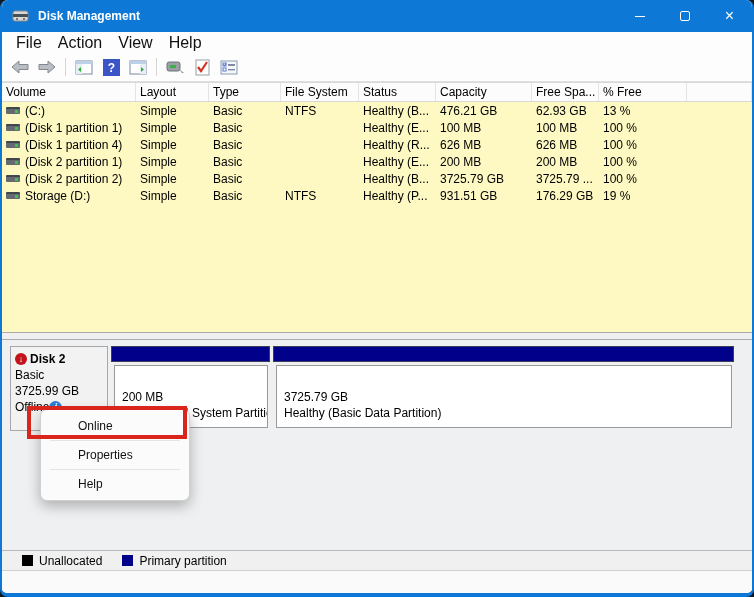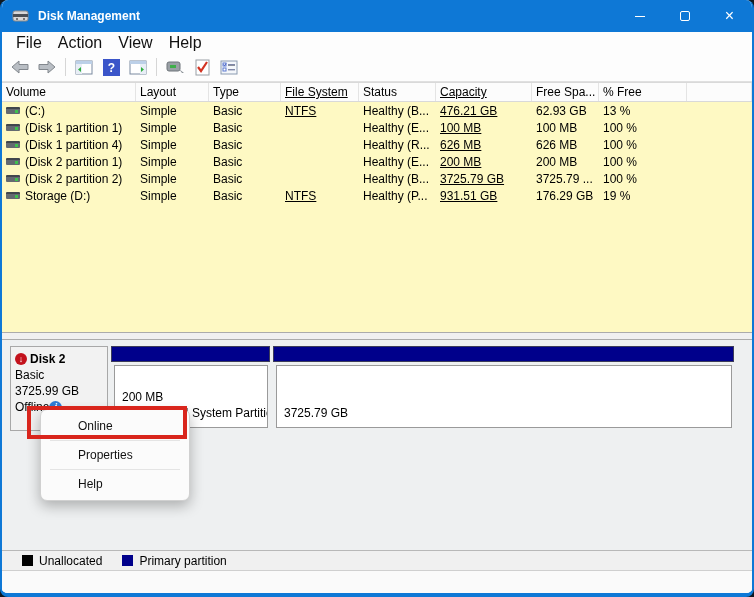--- a/index.html
+++ b/index.html
@@ -24,22 +24,22 @@
   
   .toolbar { height:29px; flex:0 0 29px; background:#fdfdfd; border-bottom:1px solid #e0e0e0; display:flex; align-items:center; padding-left:6px; gap:3px; }
   .tb-btn { width:24px; height:24px; display:flex; align-items:center; justify-content:center; }
   .tb-sep { width:1px; height:18px; background:#d6d6d6; margin:0 3px; }
   
   .listview { flex:0 0 250px; background:#fef9c3; font-size:12px; color:#000; overflow:hidden; border-top:1px solid #d9d9d9; }
   .lv-header { display:flex; height:19px; background:#fcfcfc; border-bottom:1px solid #d9d9d9; }
   .lv-hcell { padding:2px 4px; border-right:1px solid #e4e4e4; white-space:nowrap; overflow:hidden; }
   .lv-row { display:flex; height:17px; align-items:center; }
   .lv-cell { padding:0 4px; white-space:nowrap; overflow:hidden; }
-  .c-vol{width:134px;} .c-lay{width:73px;} .c-typ{width:72px;} .c-fs{width:78px;text-decoration:underline;}
-  .c-st{width:77px;} .c-cap{width:96px;text-decoration:underline;} .c-free{width:67px;} .c-pct{width:88px;} .c-fill{flex:1;}
+  .c-vol{width:134px;} .c-lay{width:73px;} .c-typ{width:72px;} .c-fs{width:78px;}
+  .c-st{width:77px;} .c-cap{width:96px;} .c-free{width:67px;} .c-pct{width:88px;} .c-fill{flex:1;}
   .vol-cell { display:flex; align-items:center; gap:5px; }
   .vol-icon { width:14px; height:7px; background:#646a70; border-radius:1px; position:relative; flex:0 0 14px; border-top:2px solid #41464c; }
   .vol-icon::after { content:''; position:absolute; right:2px; top:1px; width:3px; height:3px; background:#3fc24d; }
   
   .splitter { flex:0 0 8px; background:#f0f0f0; border-top:1px solid #ababab; border-bottom:1px solid #ababab; }
   
   .graphview { flex:0 0 210px; background:#eef0f1; position:relative; font-size:12px; color:#000; }
   .disk-label-box { position:absolute; left:8px; top:6px; width:98px; height:85px; background:#f2f2f2; border:1px solid #a8a8a8; padding:4px 2px 0 4px; line-height:16px; }
   .disk-title { font-weight:bold; display:flex; align-items:center; gap:3px; }
   .offline-badge { width:12px; height:12px; border-radius:50%; background:#c3121c; color:#fff; display:inline-flex; align-items:center; justify-content:center; font-size:9px; font-weight:bold; position:relative; }
@@ -275,20 +275,21 @@
       <div class="part-body">
         <div>200 MB</div>
         <div>Healthy (EFI System Partitio</div>
       </div>
     </div>
 
     <div class="partition part-2">
       <div class="part-band"></div>
       <div class="part-body">
         <div>3725.79 GB</div>
+        <div>Healthy (Basic Data Partition)</div>
       </div>
     </div>
 
     <div class="ctx-menu">
       <div class="ctx-item">Online</div>
       <div class="ctx-sep"></div>
       <div class="ctx-item">Properties</div>
       <div class="ctx-sep"></div>
       <div class="ctx-item">Help</div>
     </div>

